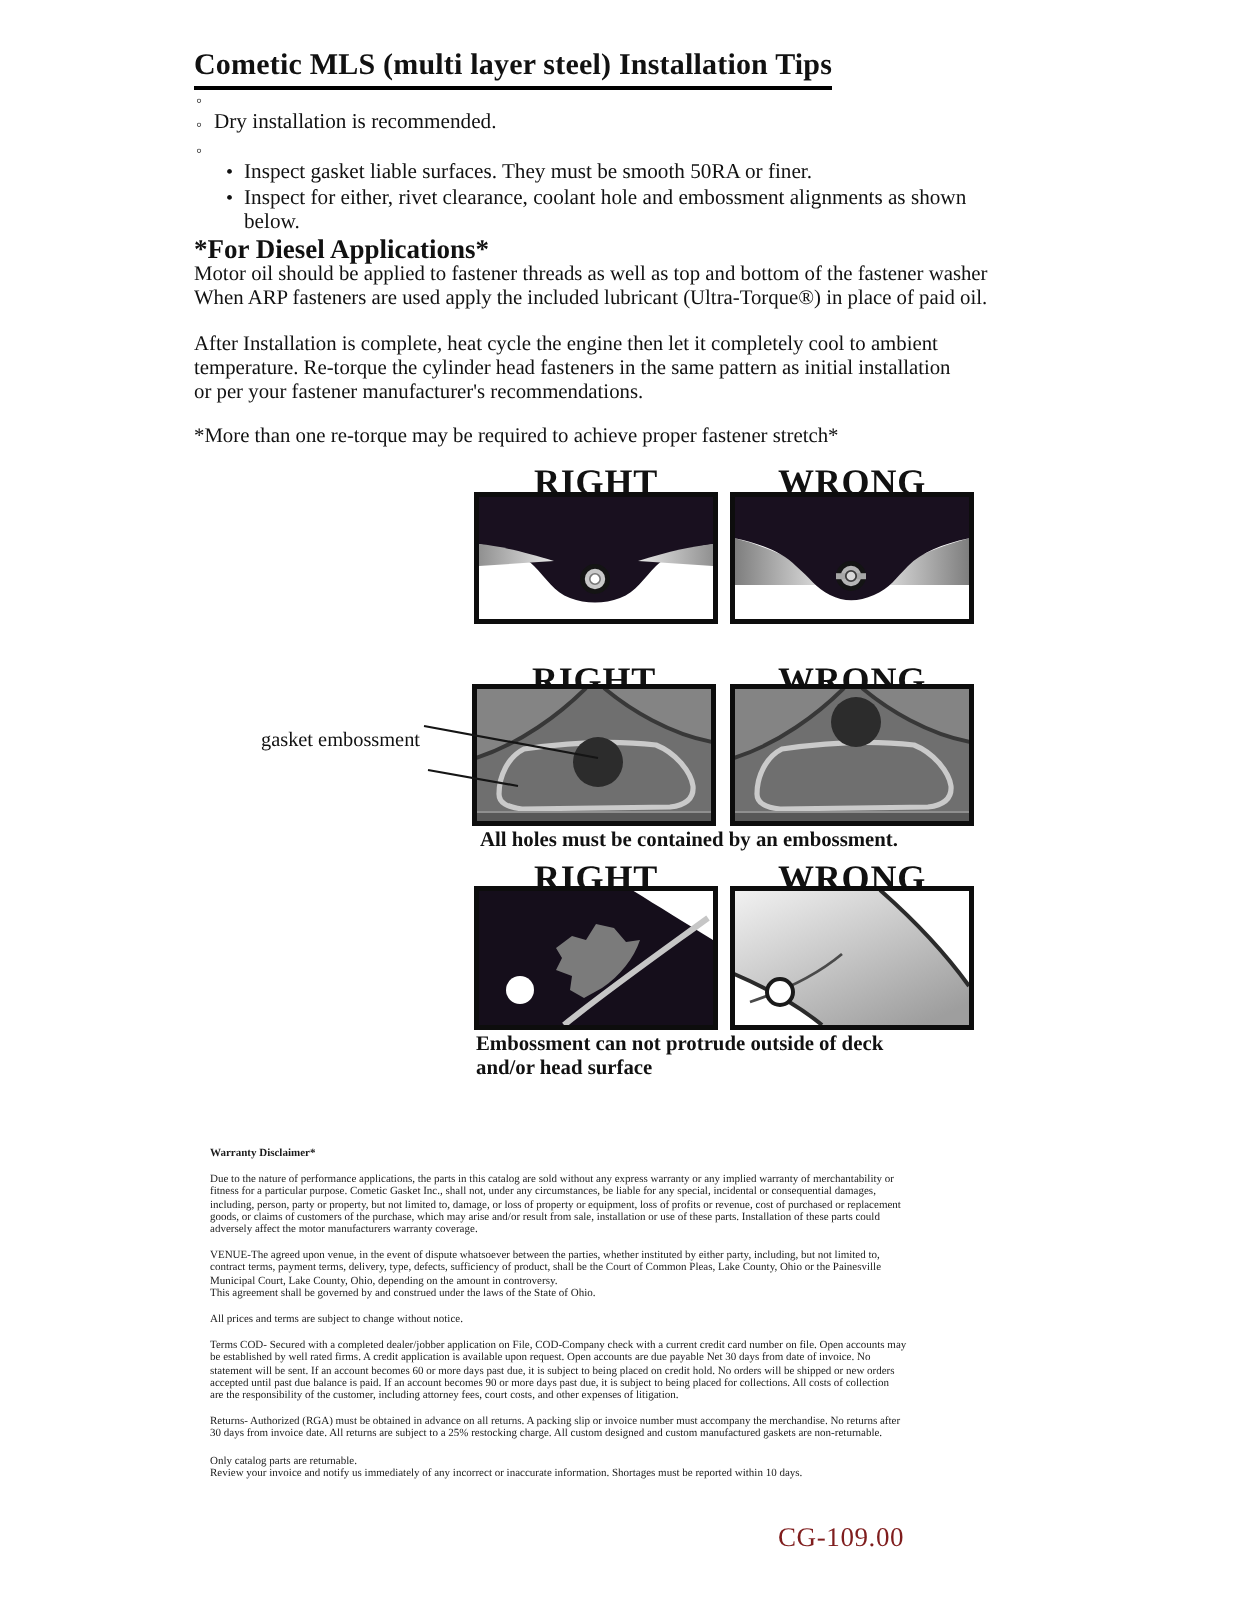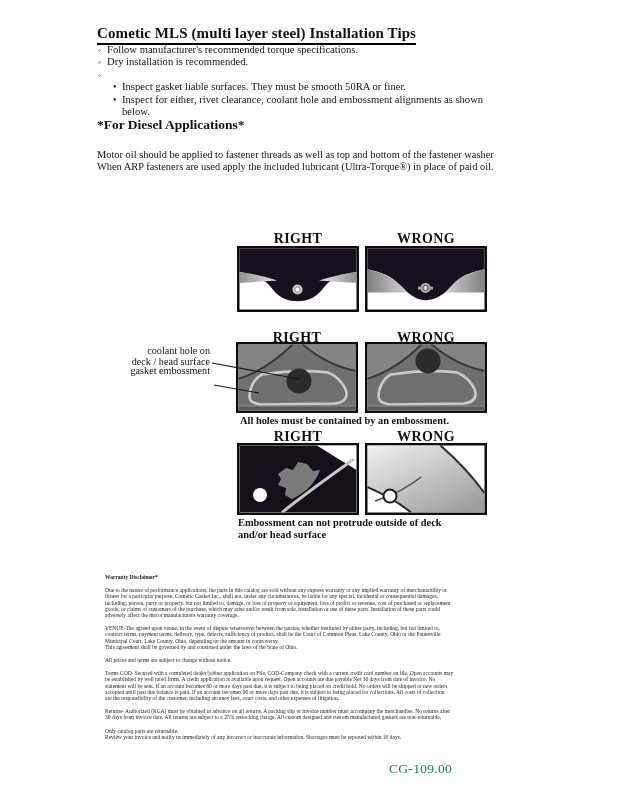--- a/index.html
+++ b/index.html
@@ -10,47 +10,46 @@
   .title{left:97px;top:25px;font-size:15px;font-weight:bold;letter-spacing:.1px;
          border-bottom:2px solid #000;padding-bottom:1px;}
   
   .tips{left:98px;top:44px;font-size:10.6px;line-height:12.4px;}
   .tip-row{display:flex;}
   .tip-row .blt{width:9px;flex:0 0 9px;font-size:8.5px;line-height:12.4px;}
   .sub{margin-left:15px;}
   .sub .blt{font-size:10px;}
   
   .diesel{left:97px;top:119px;width:505px;font-size:10.4px;line-height:12.2px;}
-  .diesel h2{font-size:13.5px;margin:0 0 18px 0;font-weight:bold;}
+  .diesel h2{font-size:13.5px;margin:0 0 1px 0;font-weight:bold;}
   .diesel p{margin:0 0 10px 0;white-space:pre-line;}
   
-  .dg-label{font-weight:bold;font-size:14px;width:122px;text-align:center;letter-spacing:.4px;}
+  .dg-label{font-weight:bold;font-size:18px;width:122px;text-align:center;letter-spacing:.4px;}
   .cap{font-weight:bold;font-size:10.4px;line-height:11.6px;white-space:pre-line;}
   .pointer-label{font-size:10.2px;line-height:11.4px;text-align:right;white-space:pre-line;width:110px;}
   .dbox{width:122px;}
   .dbox svg{display:block;}
   
   .legal{left:105px;top:574px;width:440px;font-size:5.5px;line-height:6.2px;color:#1b1b1b;}
   .legal .lg-h{font-weight:bold;margin:0 0 7px 0;}
   .legal p{margin:0 0 7px 0;white-space:pre-line;}
   
-  .footer{left:389px;top:761px;font-size:13.5px;color:#15803d;letter-spacing:.3px;}
+  .footer{left:389px;top:761px;font-size:13.5px;color:#7f1d1d;letter-spacing:.3px;}
   .overlay{pointer-events:none;}
 </style>
 </head>
 <body>
 
 <div class="page">
 
   <div class="abs title">Cometic MLS (multi layer steel) Installation Tips</div>
 
   <div class="abs tips">
     <div class="tip-row">
       <span class="blt">◦</span>
-      <span>Follow manufacturer's recommended torque specifications.</span>
     </div>
     <div class="tip-row">
       <span class="blt">◦</span>
       <span>Dry installation is recommended.</span>
     </div>
     <div class="tip-row">
       <span class="blt">◦</span>
     </div>
     <div class="tip-row sub">
       <span class="blt">•</span>
@@ -59,20 +58,24 @@
     <div class="tip-row sub">
       <span class="blt">•</span>
       <span>Inspect for either, rivet clearance, coolant hole and embossment alignments as shown below.</span>
     </div>
   </div>
 
   <div class="abs diesel">
     <h2>*For Diesel Applications*</h2>
     <p>Motor oil should be applied to fastener threads as well as top and bottom of the fastener washers.
 When ARP fasteners are used apply the included lubricant (Ultra-Torque®) in place of paid oil.</p>
+    <p>After Installation is complete, heat cycle the engine then let it completely cool to ambient
+temperature. Re-torque the cylinder head fasteners in the same pattern as initial installation
+or per your fastener manufacturer's recommendations.</p>
+    <p>*More than one re-torque may be required to achieve proper fastener stretch*</p>
   </div>
 
   <div class="abs dg-label" style="left:237px;top:231px;">RIGHT</div>
   <div class="abs dg-label" style="left:365px;top:231px;">WRONG</div>
 
   <div class="abs dbox" style="left:237px;top:246px;">
     <svg width="122" height="66" viewBox="0 0 122 66">
       <defs>
         <clipPath id="c1r">
             <rect x="2.5" y="2.5" width="117" height="61"></rect>
@@ -121,22 +124,20 @@
         <rect x="53" y="40.6" width="15" height="3" fill="#a6a6a6"></rect>
         <circle cx="60.5" cy="42" r="2.6" fill="#d8d8d8" stroke="#3d3d3d" stroke-width="0.9"></circle>
       </g>
     </svg>
   </div>
 
 
   <div class="abs dg-label" style="left:236px;top:330px;">RIGHT</div>
   <div class="abs dg-label" style="left:365px;top:330px;">WRONG</div>
 
-  <div class="abs pointer-label" style="left:100px;top:345px;">coolant hole on
-deck / head surface</div>
   <div class="abs pointer-label" style="left:100px;top:365px;">gasket embossment</div>
 
   <div class="abs dbox" style="left:236px;top:342px;">
     <svg width="122" height="71" viewBox="0 0 122 71">
       <defs>
           <clipPath id="c2r">
             <rect x="2.5" y="2.5" width="117" height="66"></rect>
           </clipPath>
         </defs>
       <rect x="1.25" y="1.25" width="119.5" height="68.5" fill="#ffffff" stroke="#0d0d0d" stroke-width="2.5"></rect>

